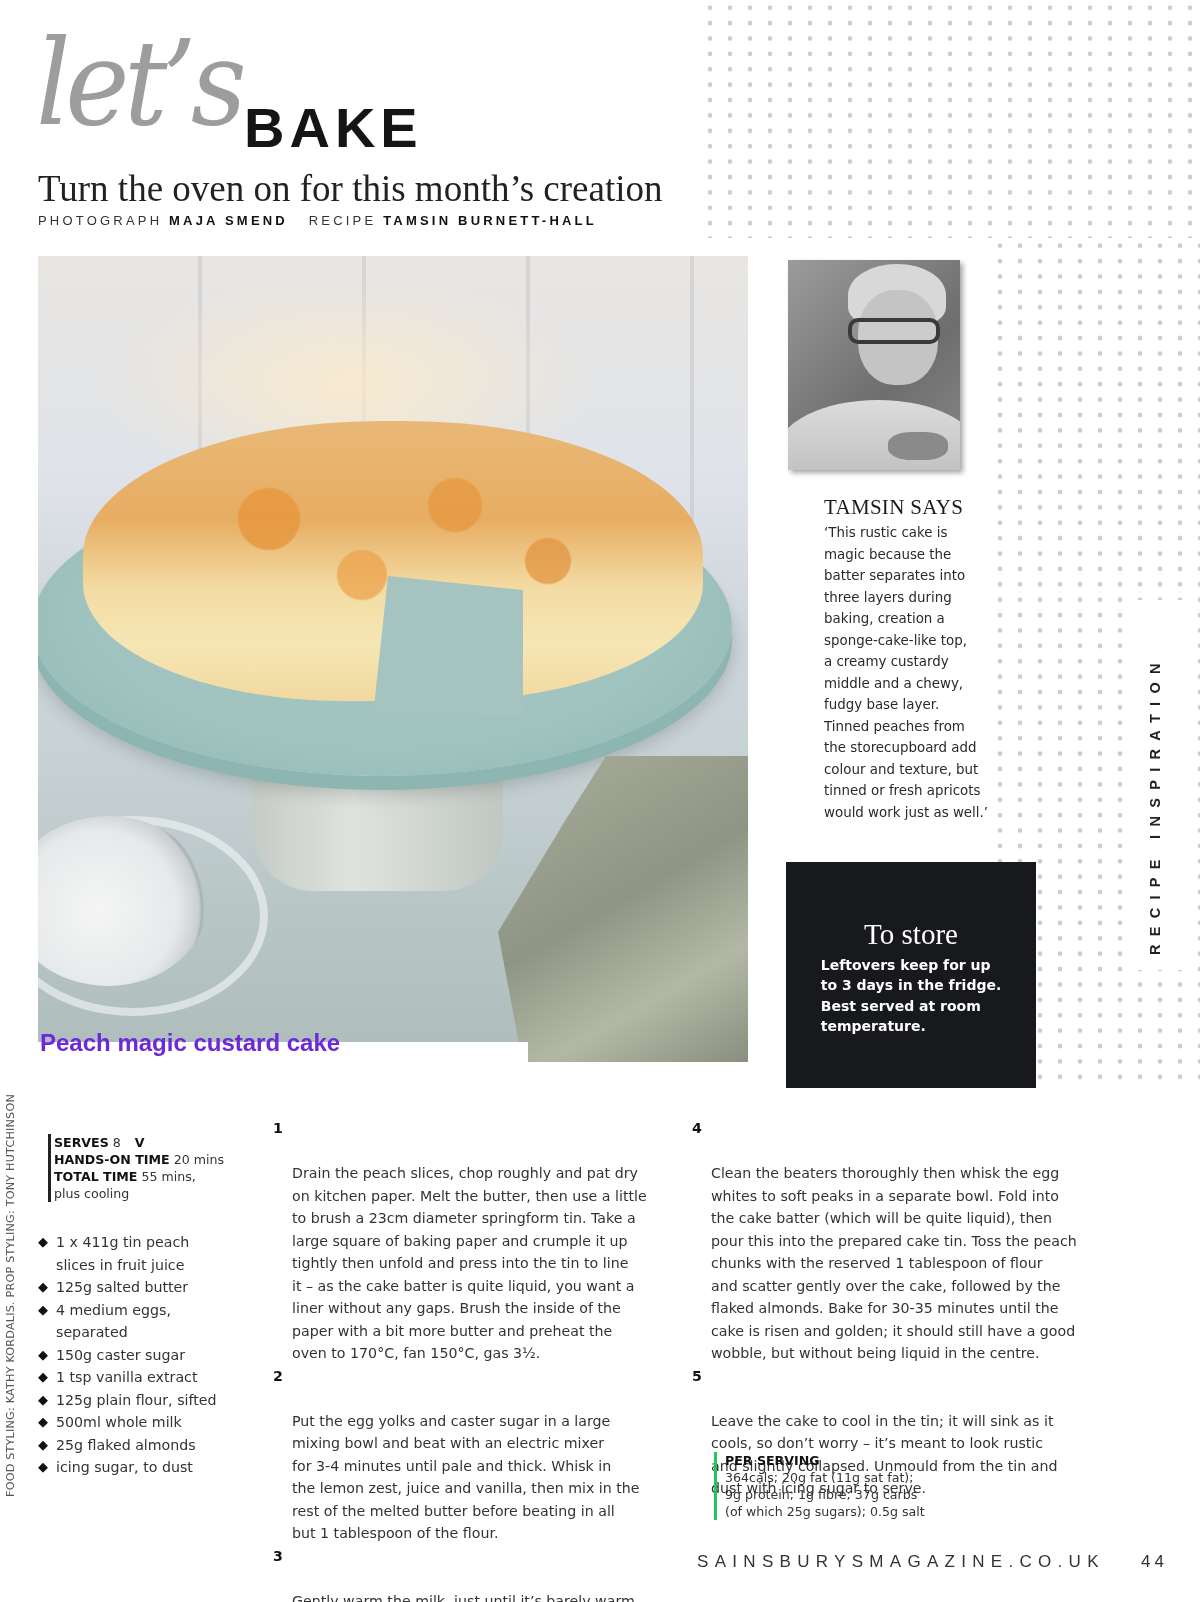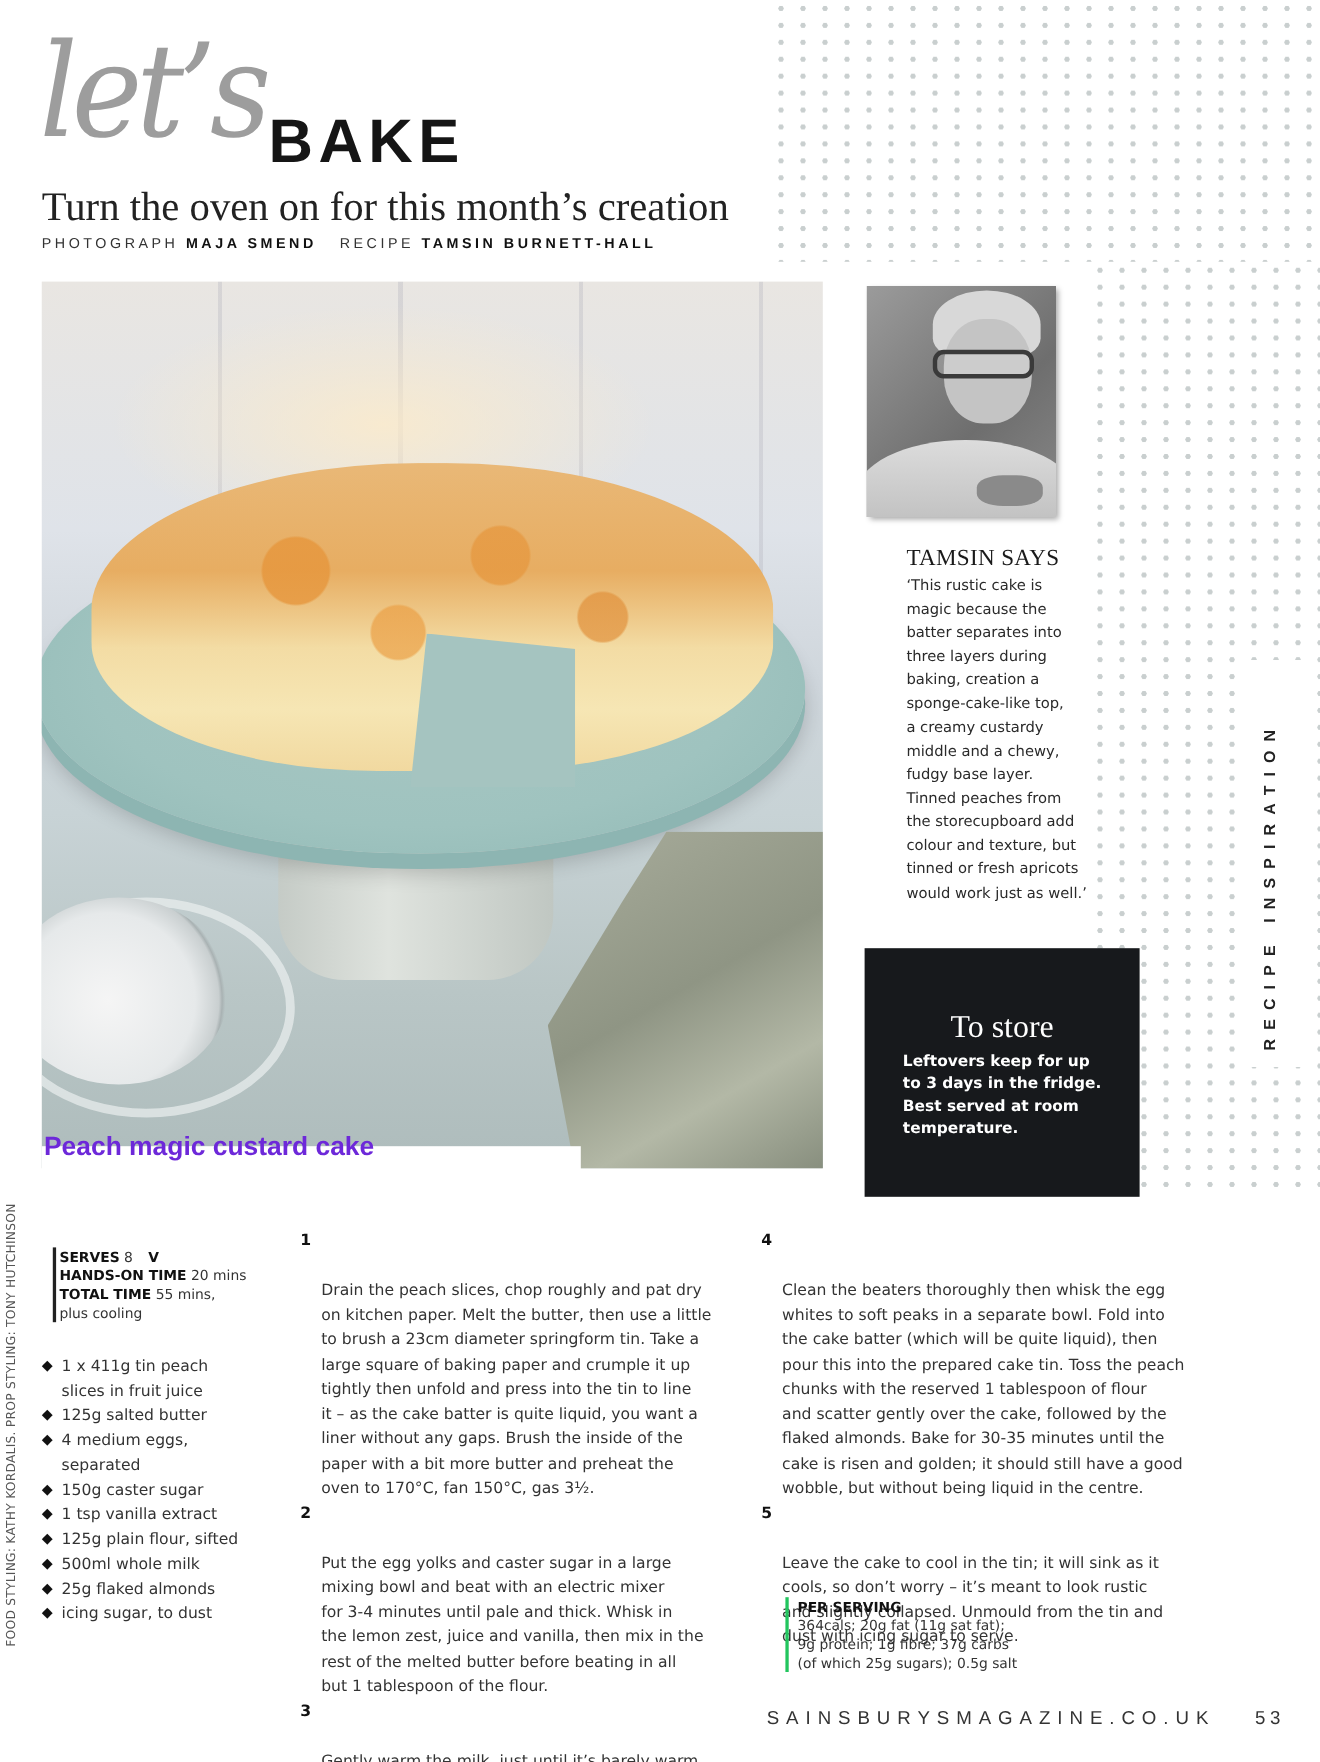--- a/index.html
+++ b/index.html
@@ -375,13 +375,13 @@
 </ol>
 
 <div class="nutrition">
   <div class="nt">PER SERVING</div>
   <div class="nb">364cals; 20g fat (11g sat fat);
 9g protein; 1g fibre; 37g carbs
 (of which 25g sugars); 0.5g salt</div>
 </div>
 
 <div class="footer-site">SAINSBURYSMAGAZINE.CO.UK</div>
-<div class="footer-page">53</div>
+<div class="footer-page">44</div>
 
 </body></html>

